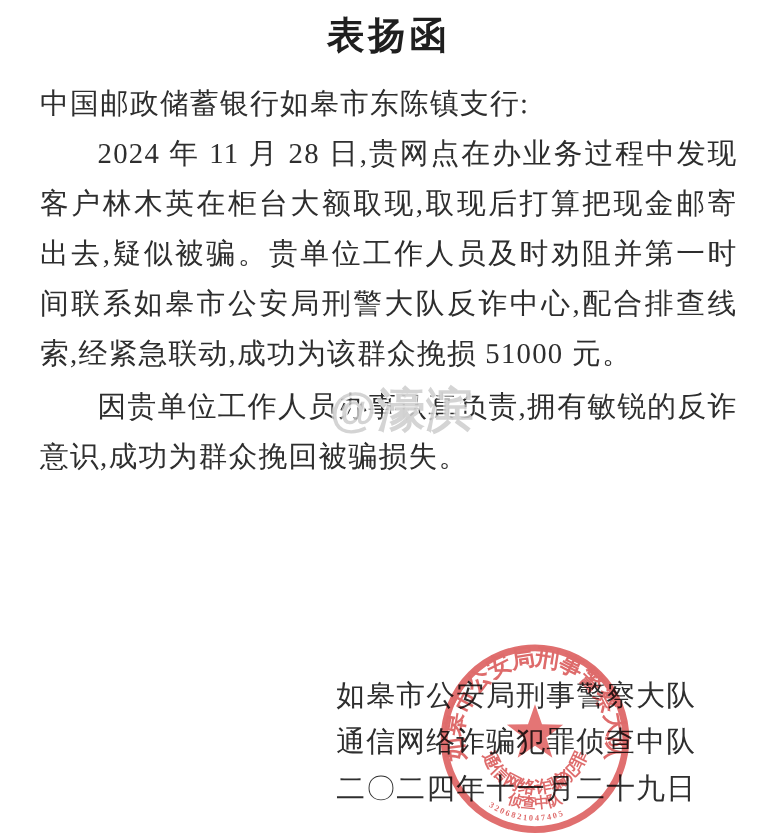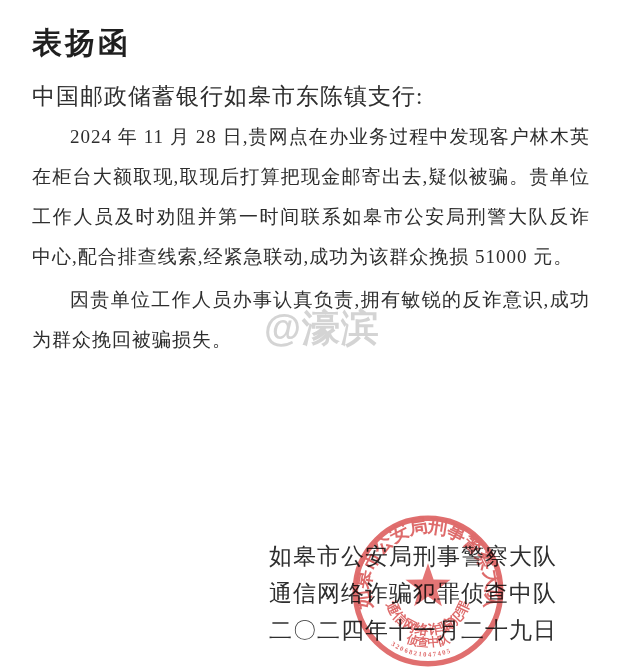--- a/index.html
+++ b/index.html
@@ -13,37 +13,37 @@
     color: #2e2e2e;
   }
   .doc {
     position: absolute;
     left: 32px;
     right: 27px;
     top: 0;
   }
   .title {
     margin: 0;
-    padding-top: 23px;
+    padding-top: 9px;
     line-height: 40px;
     font-size: 30px;
     font-weight: bold;
-    text-align: left;
+    text-align: center;
     letter-spacing: 3px;
     color: #1f1f1f;
   }
   .salutation {
     margin-top: 14px;
     font-size: 23px;
     line-height: 40px;
     letter-spacing: 1px;
   }
   .para {
     margin: 0;
-    font-size: 19px;
+    font-size: 23px;
     line-height: 40px;
     text-align: justify;
     text-indent: 2em;
     letter-spacing: 1px;
     word-break: break-all;
   }
   .para + .para { margin-top: 3px; }
   .signature {
     position: absolute;
     top: 538px;

